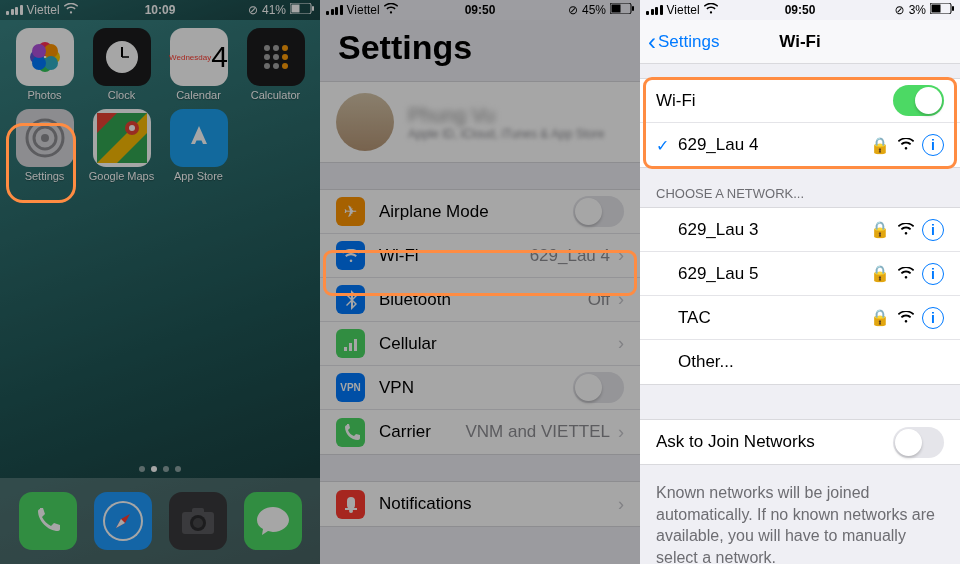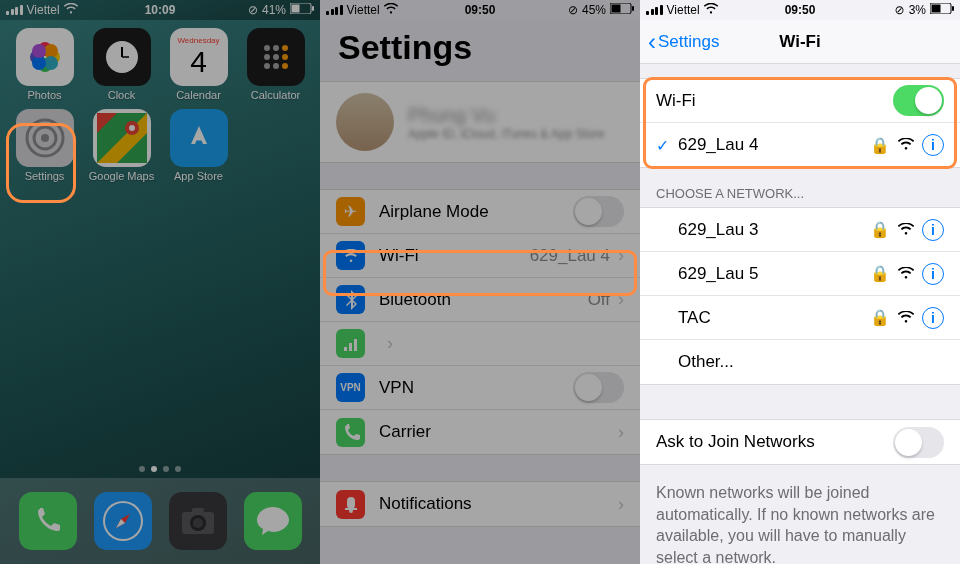--- a/index.html
+++ b/index.html
@@ -108,21 +108,21 @@
           <div class="app-icon" style="background:#1c1c1e">
             <svg width="40" height="40" viewBox="0 0 40 40">
               <circle cx="20" cy="20" r="16" fill="#fff"></circle>
               <line x1="20" y1="20" x2="20" y2="10" stroke="#000" stroke-width="2"></line>
               <line x1="20" y1="20" x2="27" y2="20" stroke="#000" stroke-width="1.5"></line>
             </svg>
           </div>
           <div class="app-label">Clock</div>
         </div>
         <div class="app">
-          <div class="app-icon" style="background:#fff;flex-direction:column">
+          <div class="app-icon" style="background:#fff;flex-direction:row">
             <div style="font-size:8px;color:#ff3b30">Wednesday</div>
             <div style="font-size:30px;color:#000;font-weight:300">4</div>
           </div>
           <div class="app-label">Calendar</div>
         </div>
         <div class="app">
           <div class="app-icon" style="background:#1c1c1e">
             <svg width="36" height="36" viewBox="0 0 36 36">
               <circle cx="9" cy="9" r="3" fill="#a5a5a5"></circle>
               <circle cx="18" cy="9" r="3" fill="#a5a5a5"></circle>
@@ -284,38 +284,40 @@
           <span class="chev">›</span>
         </div>
         <div class="row">
           <span class="row-icon" style="background:#4cd964">
             <svg width="18" height="18" viewBox="0 0 18 18">
               <rect x="2" y="12" width="3" height="4" fill="#fff"></rect>
               <rect x="7" y="8" width="3" height="8" fill="#fff"></rect>
               <rect x="12" y="4" width="3" height="12" fill="#fff"></rect>
             </svg>
           </span>
+          <span class="row-label">Cellular</span>
           <span class="chev">›</span>
         </div>
         <div class="row">
           <span class="row-icon" style="background:#007aff">
             <span style="font-size:10px;font-weight:700">VPN</span>
           </span>
           <span class="row-label">VPN</span>
           <span class="toggle">
             <span class="knob"></span>
           </span>
         </div>
         <div class="row">
           <span class="row-icon" style="background:#4cd964">
             <svg width="18" height="18" viewBox="0 0 18 18">
               <path d="M5 2c-1 0-2 1-2 2 0 7 6 13 13 13 1 0 2-1 2-2v-3l-4-1-2 2c-3-1-5-3-6-6l2-2-1-4H5z" fill="#fff"></path>
             </svg>
           </span>
           <span class="row-label">Carrier</span>
+          <span class="row-val">VNM and VIETTEL</span>
           <span class="chev">›</span>
         </div>
       </div>
     <div class="group" id="group2b">
         <div class="row">
           <span class="row-icon" style="background:#ff3b30">
             <svg width="16" height="18" viewBox="0 0 16 18">
               <rect x="4" y="2" width="8" height="12" rx="4" fill="#fff"></rect>
               <rect x="2" y="13" width="12" height="2" fill="#fff"></rect>
               <circle cx="8" cy="16" r="2" fill="#fff"></circle>

